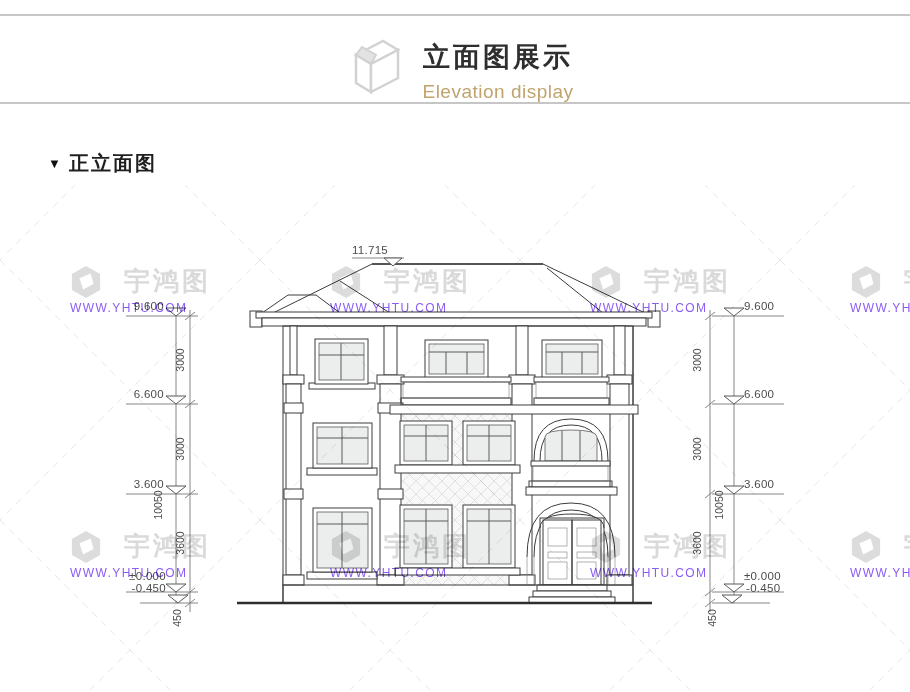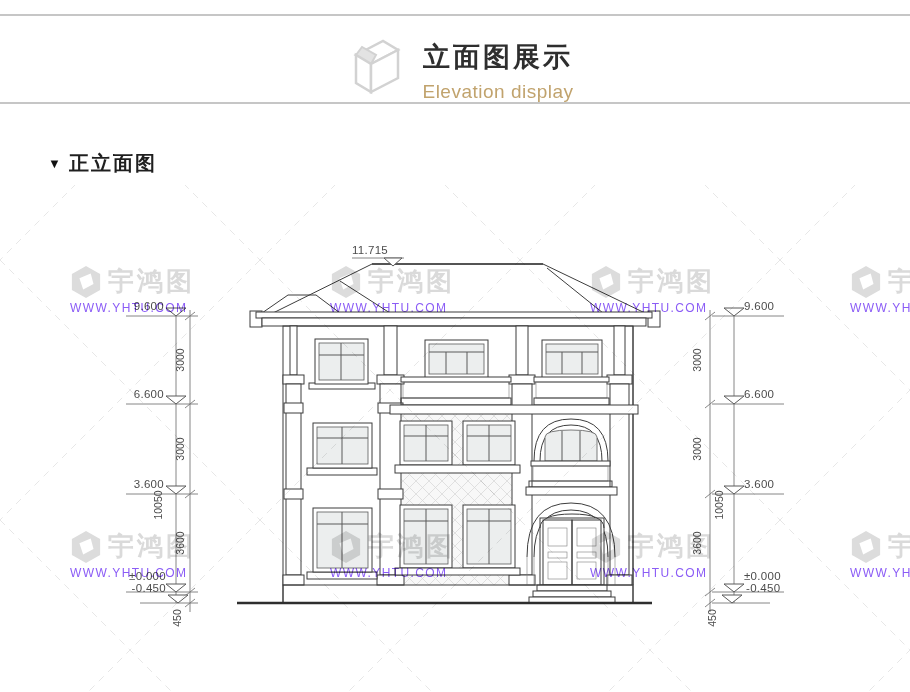--- a/index.html
+++ b/index.html
@@ -19,21 +19,21 @@
   .lnw{stroke:#3d3d3d;stroke-width:1;fill:#fff;}
   .thin{stroke:#7d7d7d;stroke-width:.6;fill:none;}
   .glass{fill:#eceeee;stroke:#5a5a5a;stroke-width:.8;}
   .mull{stroke:#5a5a5a;stroke-width:1;fill:none;}
   .dim{stroke:#787878;stroke-width:.9;fill:none;}
   .tri{stroke:#5a5a5a;stroke-width:1;fill:#fff;}
   .dt{font-family:"Liberation Sans",sans-serif;font-size:11.5px;fill:#4c4c4c;letter-spacing:.3px;}
   .dts{font-family:"Liberation Sans",sans-serif;font-size:10.5px;fill:#4c4c4c;}
   .ovl{position:absolute;inset:0;mix-blend-mode:multiply;pointer-events:none;}
   .wm{position:absolute;width:160px;display:flex;flex-direction:column;}
-  .wm-row{display:flex;align-items:center;gap:6px;text-align:right;}
+  .wm-row{display:flex;align-items:center;gap:22px;text-align:right;}
   .wm-brand{font-size:26px;font-weight:bold;color:#dadada;letter-spacing:3px;}
   .wm-url{font-size:12px;color:#8b5cf6;letter-spacing:1.4px;margin-top:2px;}
 </style>
 </head>
 <body>
 
 <div class="page">
 
   <div class="rule" style="top:14px"></div>
 

